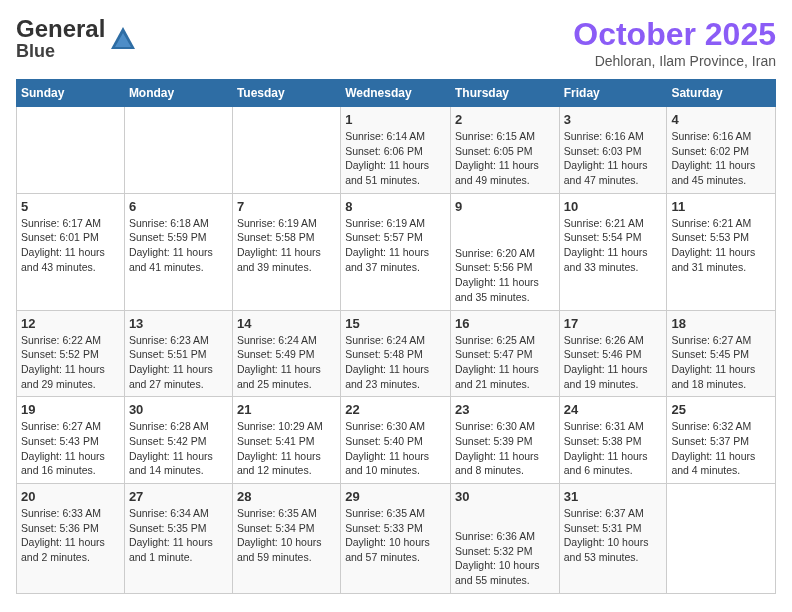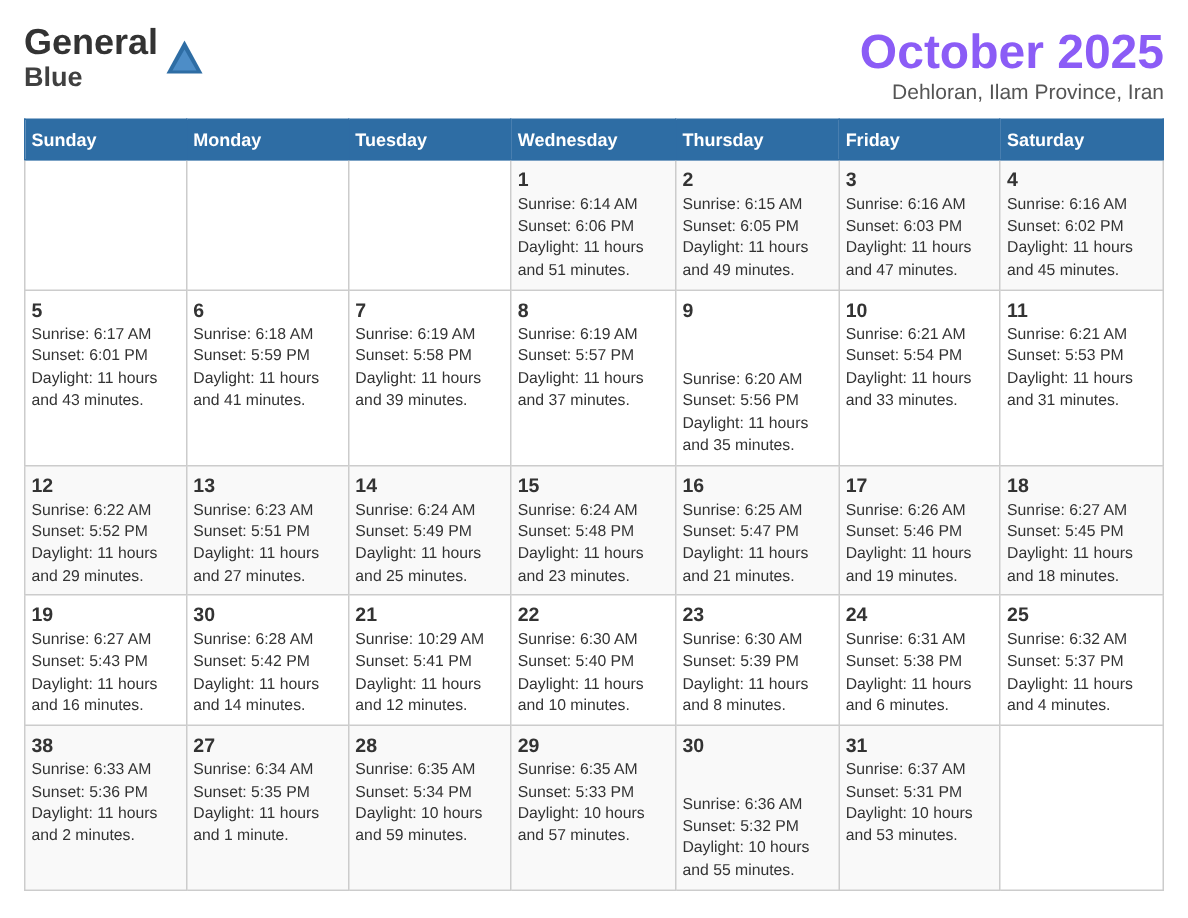--- a/index.html
+++ b/index.html
@@ -307,21 +307,21 @@
         <td>
           <div class="day-num">25</div>
           <div class="day-info" style="white-space: pre-line;">Sunrise: 6:32 AM
 Sunset: 5:37 PM
 Daylight: 11 hours
 and 4 minutes.</div>
         </td>
       </tr>
       <tr>
         <td>
-          <div class="day-num">38</div>
+          <div class="day-num">20</div>
           <div class="day-info" style="white-space: pre-line;">Sunrise: 6:33 AM
 Sunset: 5:36 PM
 Daylight: 11 hours
 and 2 minutes.</div>
         </td>
         <td>
           <div class="day-num">27</div>
           <div class="day-info" style="white-space: pre-line;">Sunrise: 6:34 AM
 Sunset: 5:35 PM
 Daylight: 11 hours

